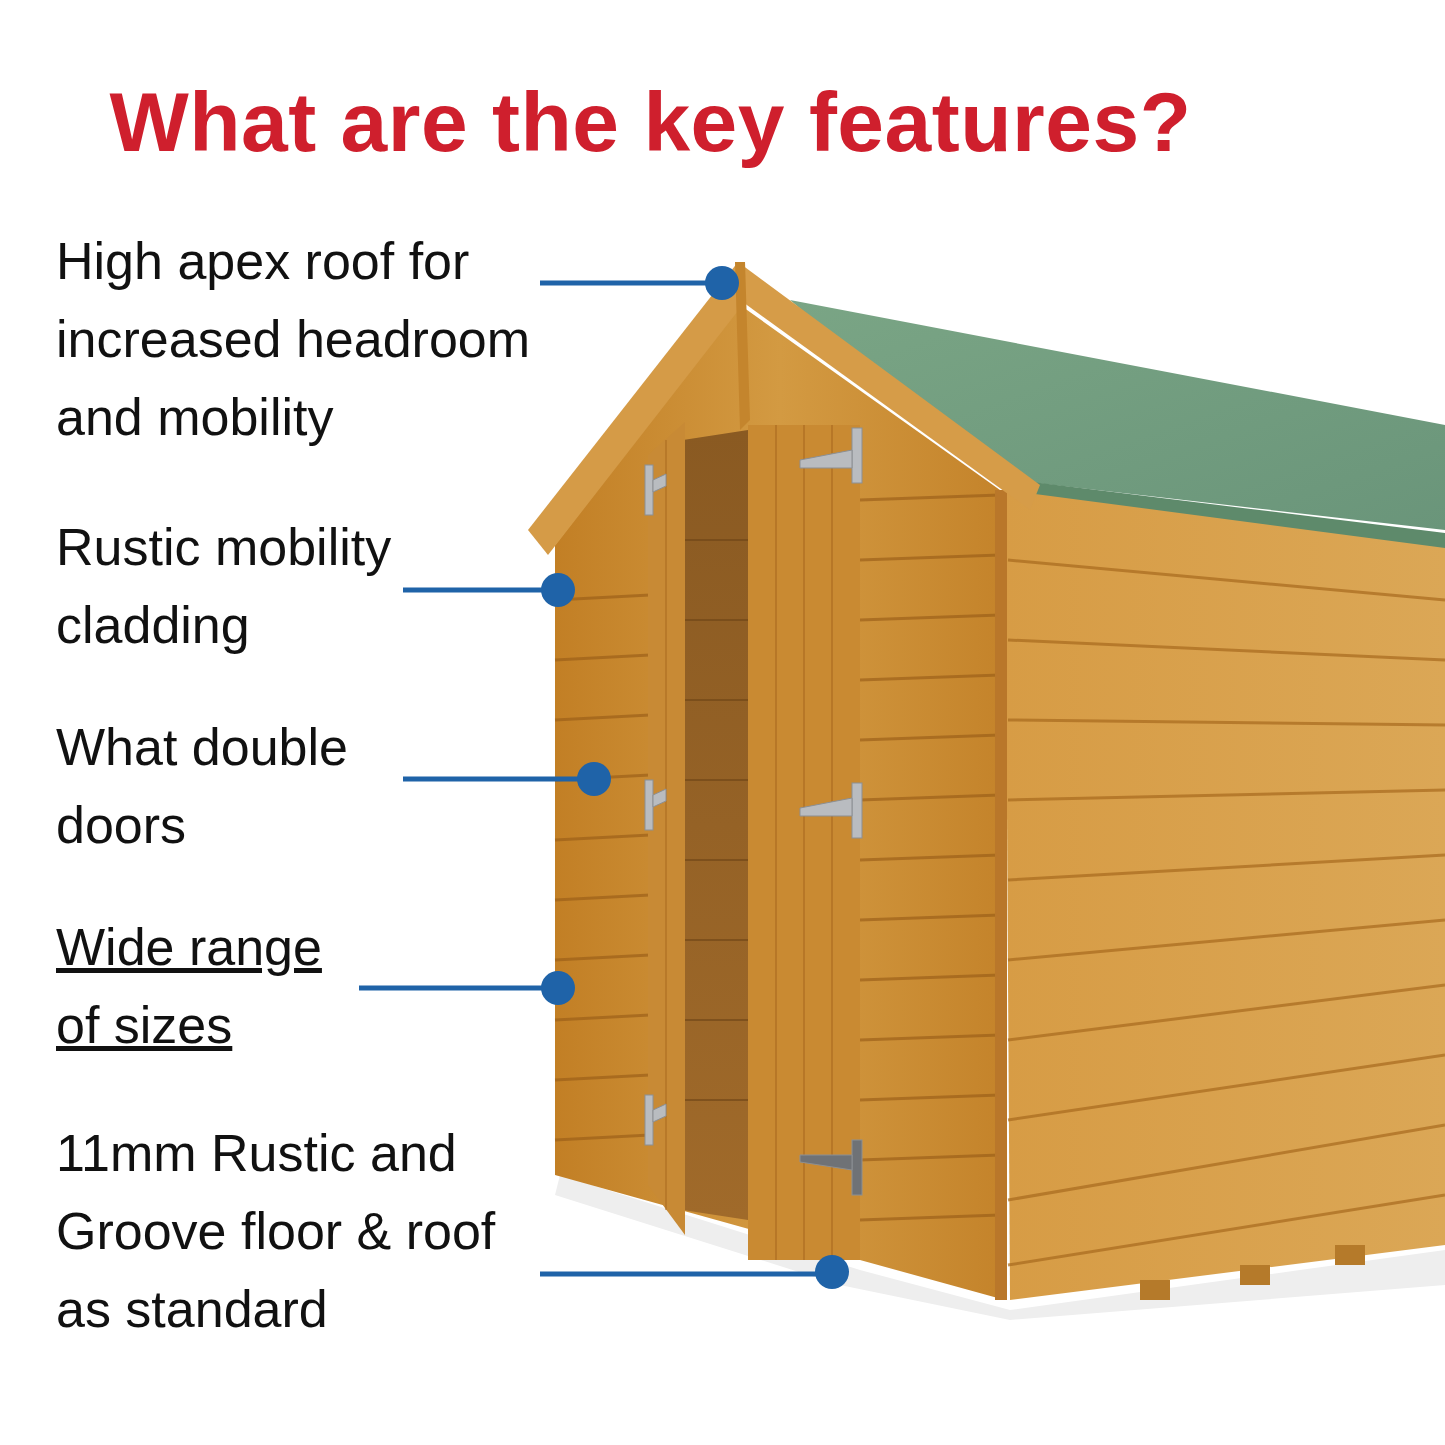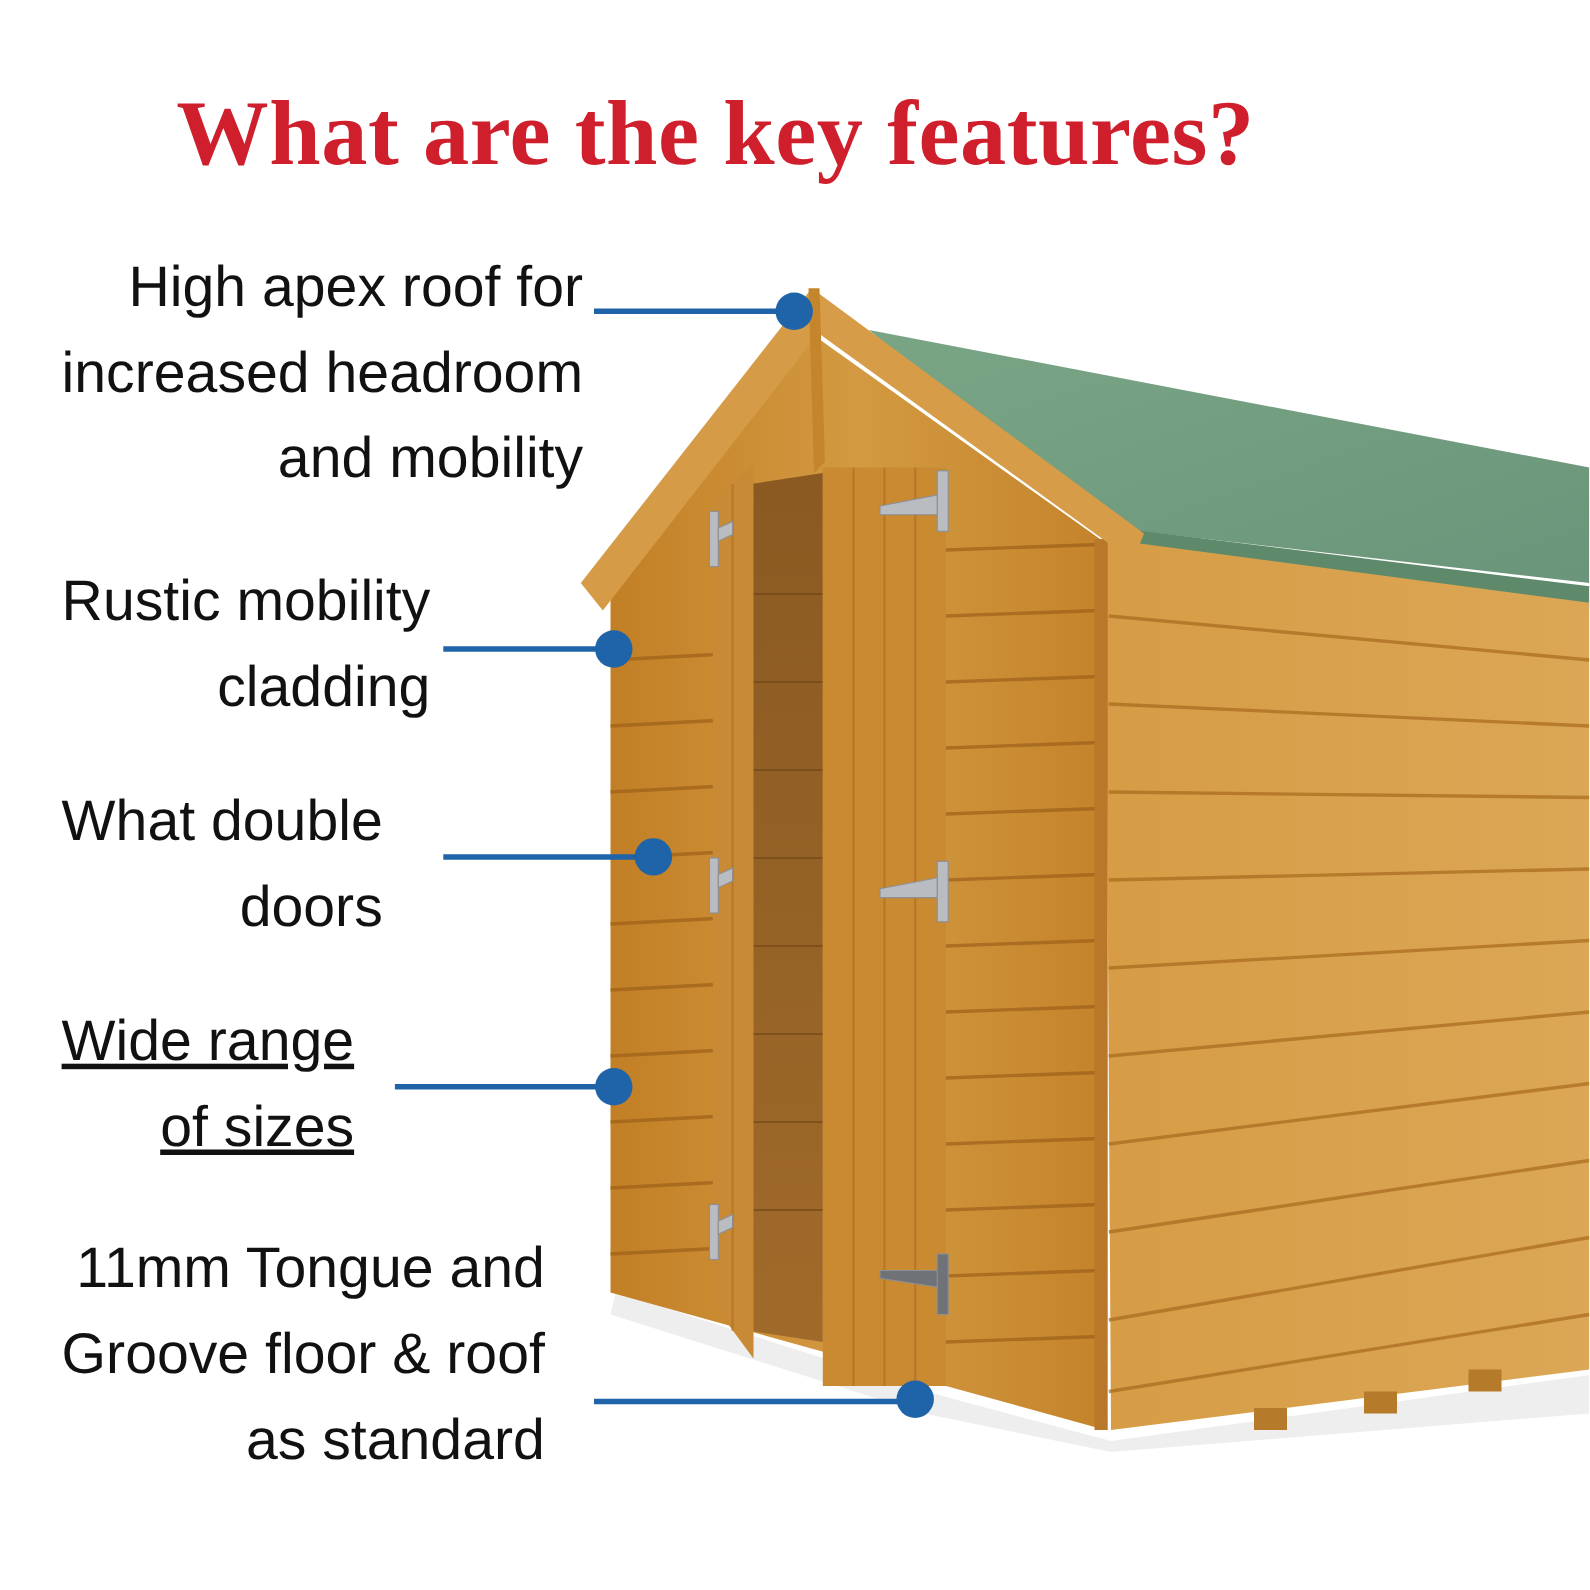--- a/index.html
+++ b/index.html
@@ -1,27 +1,27 @@
 <!DOCTYPE html>
 <html><head>
   <meta charset="utf-8">
   <style>
     html, body { margin: 0; padding: 0; background: #ffffff; }
     body { width: 1445px; height: 1445px; position: relative; overflow: hidden; font-family: "Liberation Sans", "DejaVu Sans", sans-serif; }
     .title {
       position: absolute; left: 0; top: 72px; width: 1301px; text-align: center;
-      font-family: Liberation Serif, serif; font-weight: bold; font-size: 84px;
+      font-family: Liberation Sans, sans-serif; font-weight: bold; font-size: 84px;
       color: #cf1f2d; letter-spacing: 0.5px; line-height: 100px;
     }
     .feature {
       position: absolute; left: 56px; font-family: "Liberation Sans", sans-serif;
       font-size: 52px; line-height: 78px; color: #111111; font-weight: normal;
       white-space: nowrap;
     }
-    .feature span { display: block; text-align: right; }
+    .feature span { display: block; }
     .shed { position: absolute; left: 0; top: 0; width: 1445px; height: 1445px; }
     .callouts { position: absolute; left: 0; top: 0; width: 1445px; height: 1445px; pointer-events: none; }
   </style>
 </head>
 <body>
 
 <div class="title">What are the key features?</div>
 
 <svg class="shed" viewBox="0 0 1445 1445" xmlns="http://www.w3.org/2000/svg">
   <defs>
@@ -192,16 +192,16 @@
   <span>What double</span>
   <span>doors</span>
 </div>
 
 <div class="feature" style="top:908px;text-decoration:underline;">
   <span>Wide range</span>
   <span>of sizes</span>
 </div>
 
 <div class="feature" style="top:1114px;">
-  <span>11mm Tongue and</span>
+  <span>11mm Rustic and</span>
   <span>Groove floor &amp; roof</span>
   <span>as standard</span>
 </div>
 
 </body></html>

